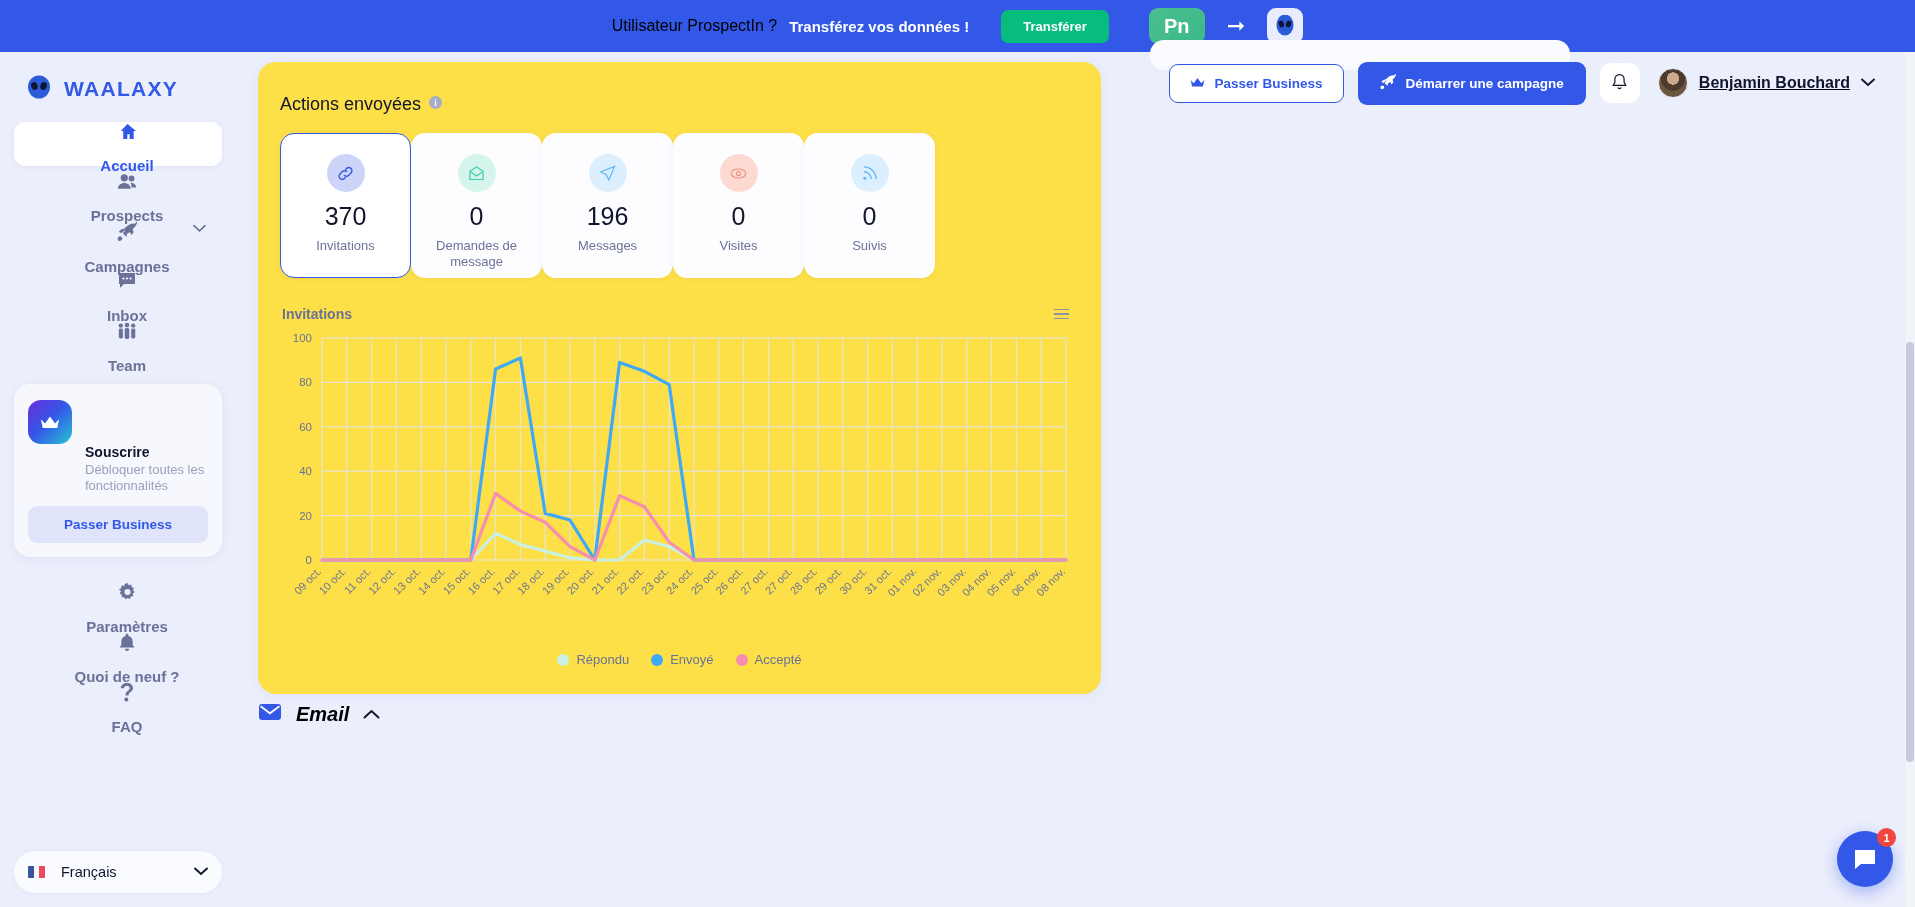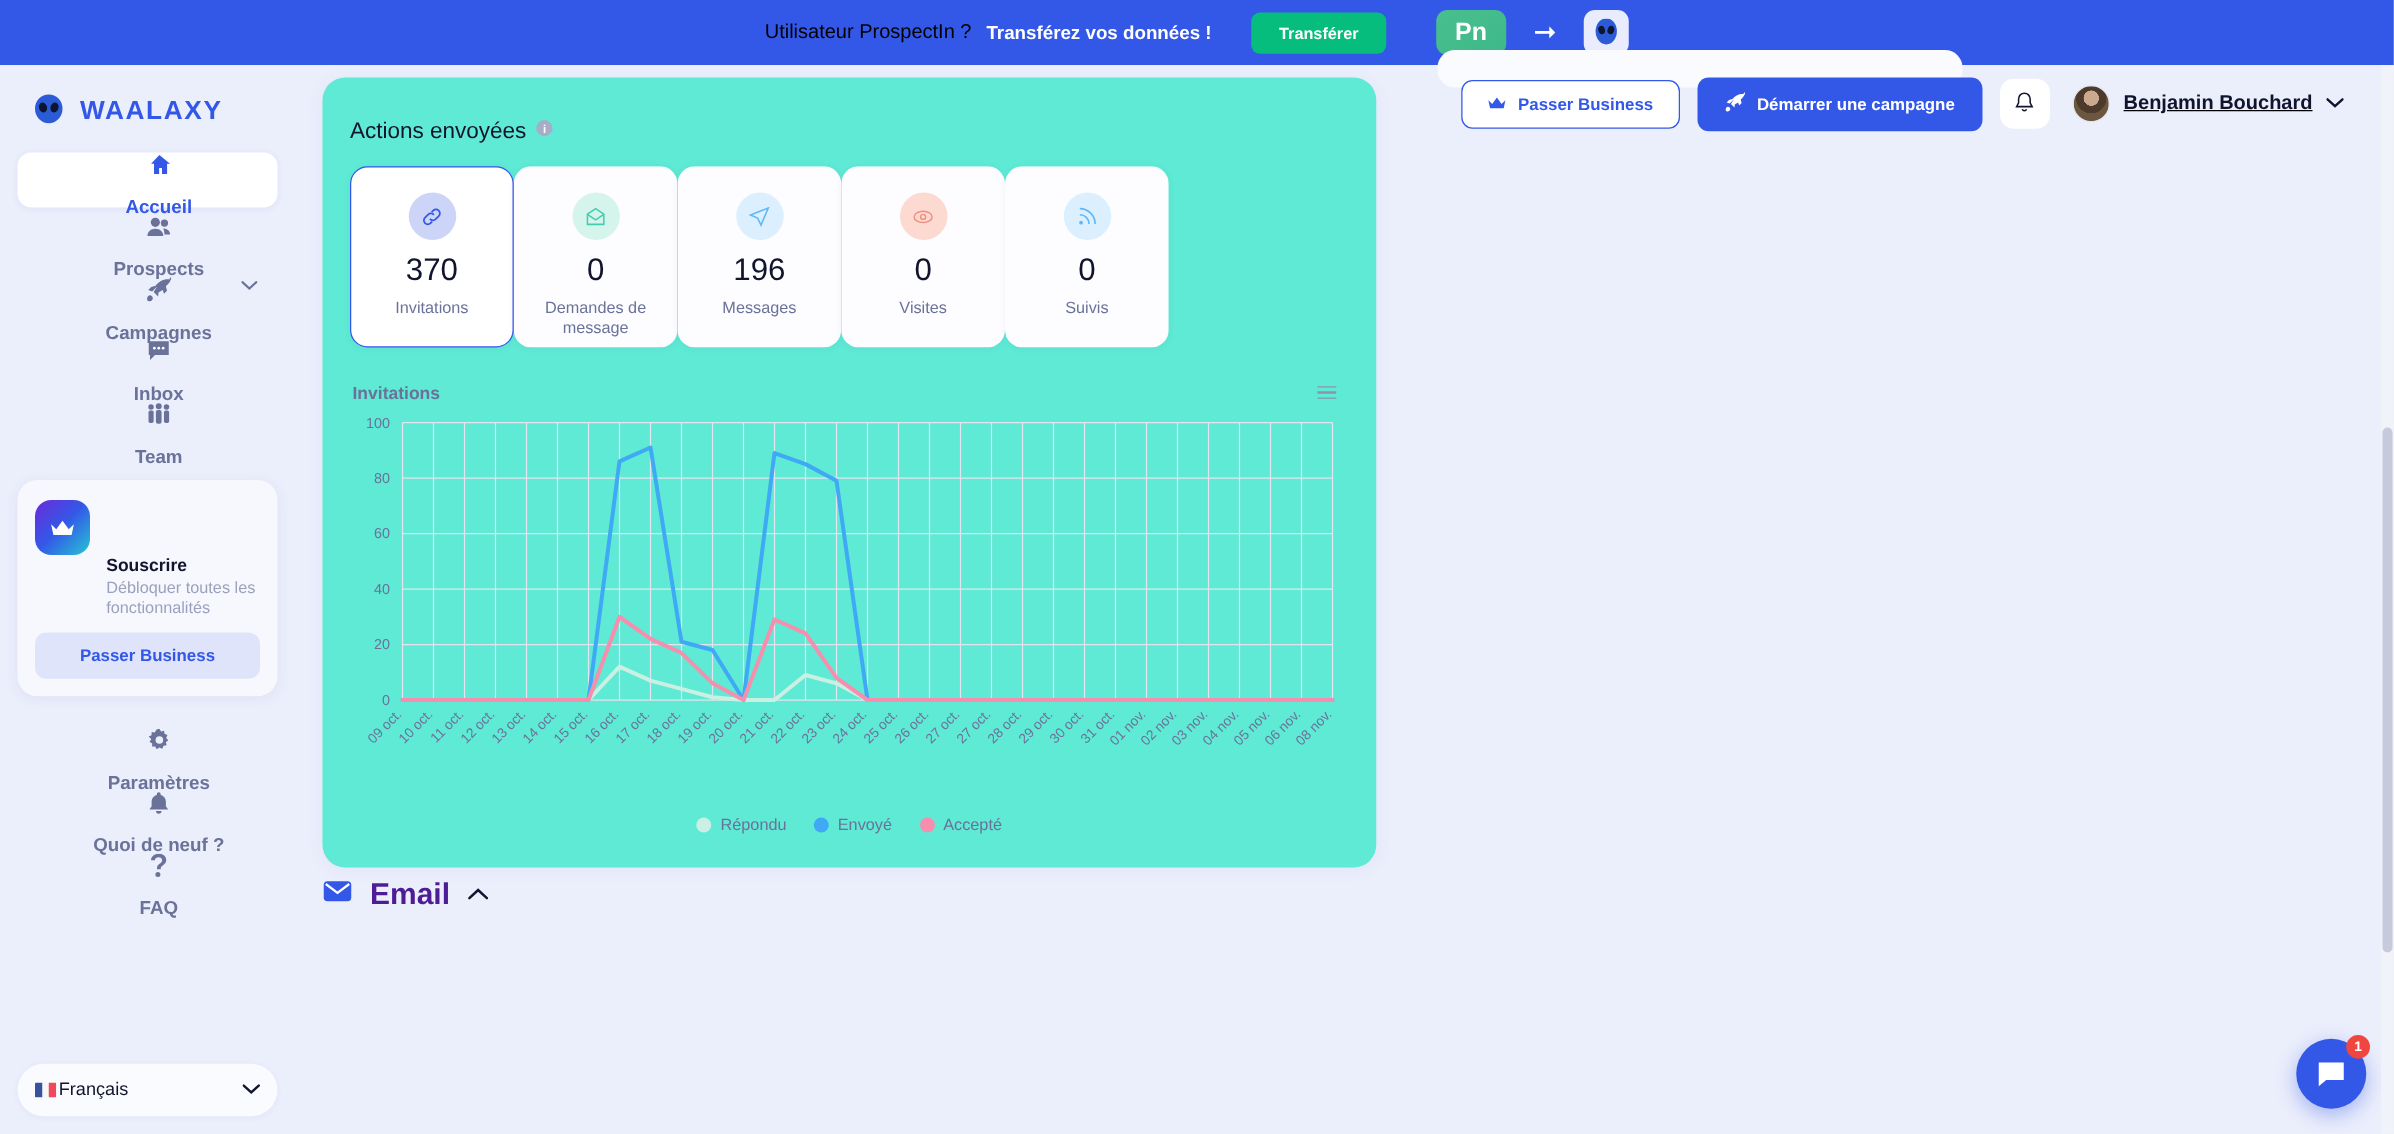--- a/index.html
+++ b/index.html
@@ -79,21 +79,21 @@
   .promo-p { font-size: 13px; color: #9aa1bd; line-height: 1.2; margin-top: 2px; }
   .promo-btn {
     margin-top: 13px; width: 100%; border: none; cursor: pointer;
     background: #dfe4fb; color: #3358e8; border-radius: 9px;
     font-family: "Liberation Sans", sans-serif;
     font-size: 13.5px; font-weight: bold; padding: 11px 0;
   }
   .lang-select {
     position: absolute; left: 14px; bottom: 14px; width: 208px;
     background: #fafbfe; border-radius: 21px; height: 42px;
-    display: flex; align-items: center; gap: 2px; padding: 0 14px;
+    display: flex; align-items: center; gap: 16px; padding: 0 14px;
     cursor: pointer; box-shadow: 0 1px 5px rgba(60,80,180,.06);
   }
   .flag { width: 17px; height: 12px; display: inline-block; position: relative; border-radius: 1px; overflow: hidden;}
   .flag i { position: absolute; top:0; bottom:0; width: 33.34%; display:block; }
   .lang-label { font-size: 14.5px; color: #11142d; flex: 1; }
   .lang-chev { color: #11142d; font-size: 12px; }
   
   .topbar {
     position: absolute; top: 52px; left: 246px;
     width: 1669px; height: 62px; display: flex;
@@ -124,21 +124,21 @@
     width: 30px; height: 30px; border-radius: 50%;
     background: radial-gradient(circle at 50% 34%, #caa98d 0 26%, #4c3a2c 27% 52%, #6c5640 53% 100%);
     border: 1px solid #e6e6ef;
   }
   .user-name { font-size: 16px; font-weight: bold; color: #11142d; }
   .user-chev { color: #11142d; font-size: 12px; }
   
   .panel {
     position: absolute; top: 62px; left: 258px;
     width: 843px; height: 632px;
-    background: #5eead4; border-radius: 18px;
+    background: #fde047; border-radius: 18px;
     box-shadow: 0 2px 14px rgba(80,95,180,.06);
     padding: 32px 22px 0 22px;
   }
   .panel-title-row { display: flex; align-items: flex-start; gap: 8px; }
   .panel-title { font-size: 18px; color: #11142d; font-weight: normal; }
   .info-dot {
     width: 13px; height: 13px; border-radius: 50%; background: #a6adc8;
     color: #fff; font-size: 9px; font-weight: bold;
     display: flex; align-items: center; justify-content: center;
     margin-top: 2px;
@@ -172,21 +172,21 @@
     margin-top: 4px;
   }
   .legend-item { display: flex; align-items: center; gap: 7px; font-size: 13px; color: #6b7299; cursor: pointer;}
   .legend-dot { width: 12px; height: 12px; border-radius: 50%; }
   
   .email-row {
     position: absolute; left: 258px; top: 702px;
     display: flex; align-items: center; gap: 14px;
   }
   .email-ico { color: #3358e8; font-size: 21px; }
-  .email-title { font-size: 24px; font-weight: bold; color: #4c1d95; }
+  .email-title { font-size: 20px; font-weight: bold; color: #000000; font-style: italic; }
   .email-chev { font-size: 16px; color: #11142d; cursor: pointer; }
   
   .ghost-panel-1 {
     position: absolute; left: 1150px; top: 40px;
     width: 420px; height: 30px; background: #fafbfe; border-radius: 14px;
   }
   
   .chat-bubble {
     position: absolute; right: 22px; bottom: 20px;
     width: 56px; height: 56px; border-radius: 50%;

